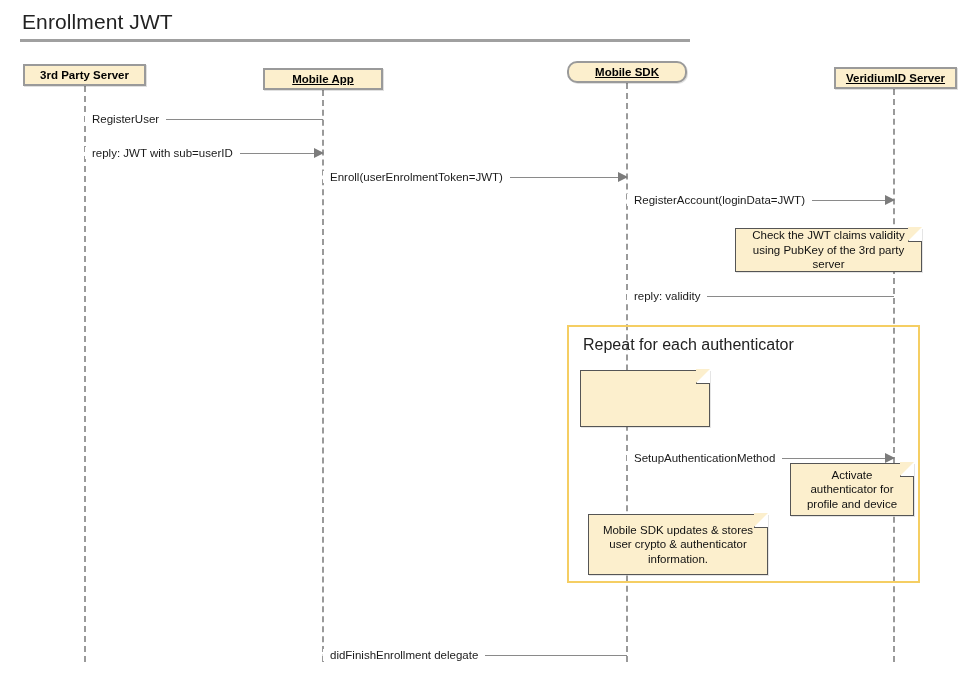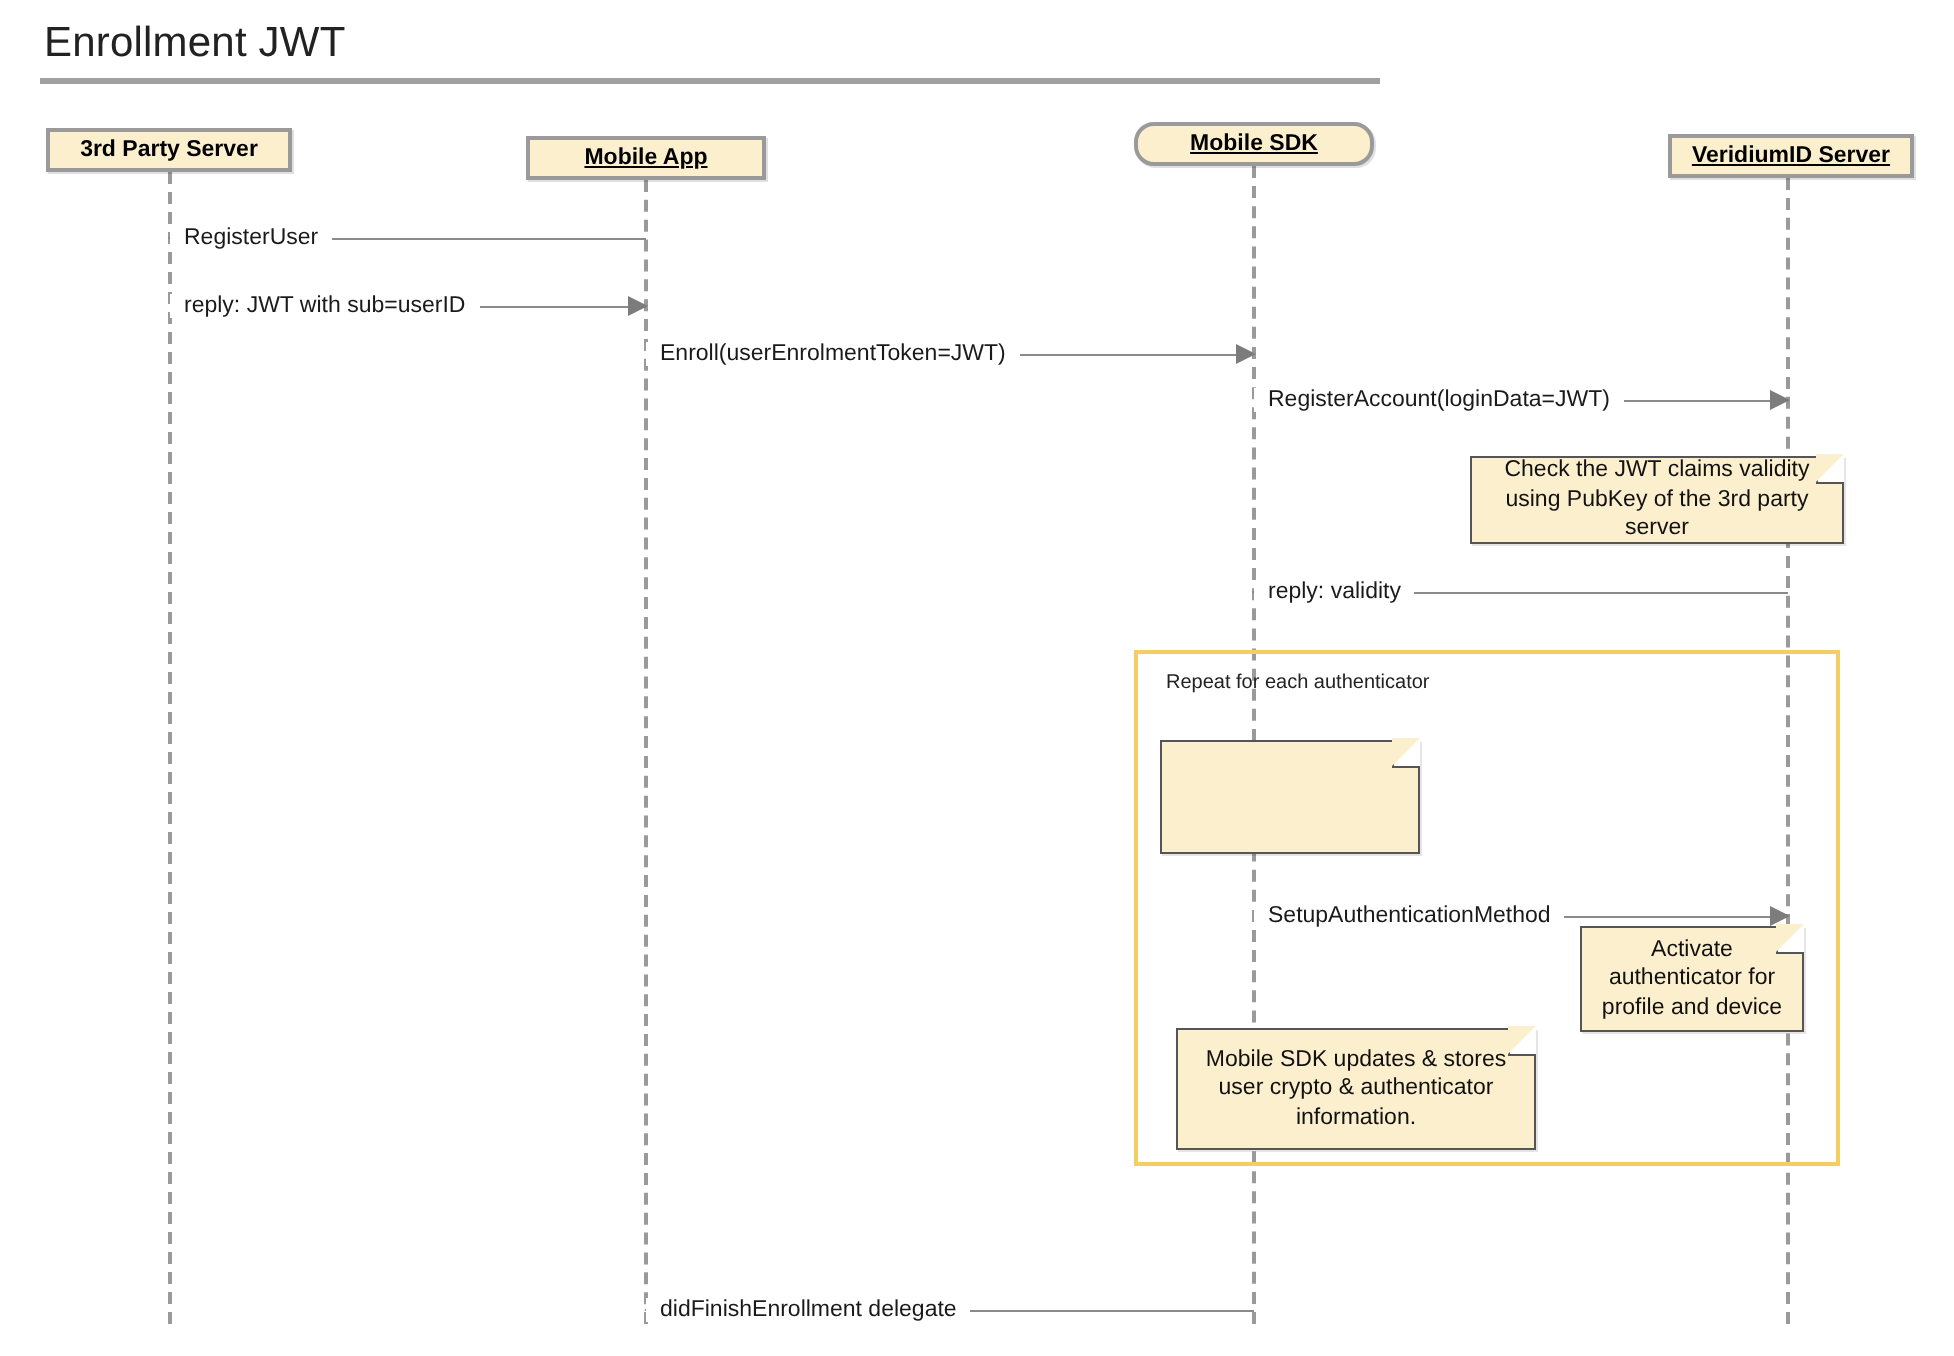--- a/index.html
+++ b/index.html
@@ -158,21 +158,21 @@
 
   
   .frame {
     position: absolute;
     box-sizing: border-box;
     border: 2px solid #f5ce63;
     background: transparent;
   }
   .frame-label {
     position: absolute;
-    font-size: 10px;
+    font-size: 16px;
     color: #222222;
     white-space: nowrap;
     background: transparent;
   }
 </style>
 </head>
 <body>
 
 <div id="canvas">
 
@@ -233,21 +233,21 @@
       </div>
     </div>
   <div id="notes">
       <div class="note" style="left: 735px; top: 228px; width: 187px; height: 44px;">
         <div class="fold"></div>
         <div class="ntext">Check the JWT claims validity using PubKey of the 3rd party server</div>
       </div>
       <div class="note" style="left: 580px; top: 370px; width: 130px; height: 57px;">
         <div class="fold"></div>
       </div>
-      <div class="note" style="left: 790px; top: 463px; width: 112px; height: 53px;">
+      <div class="note" style="left: 790px; top: 463px; width: 124px; height: 53px;">
         <div class="fold"></div>
         <div class="ntext">Activate authenticator for profile and device</div>
       </div>
       <div class="note" style="left: 588px; top: 514px; width: 180px; height: 61px;">
         <div class="fold"></div>
         <div class="ntext">Mobile SDK updates &amp; stores user crypto &amp; authenticator information.</div>
       </div>
     </div>
 
 </div>

